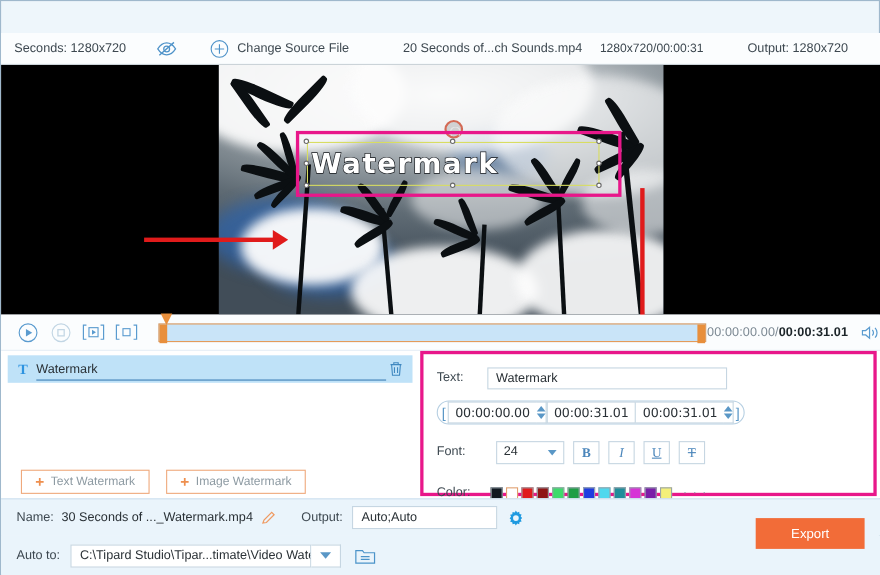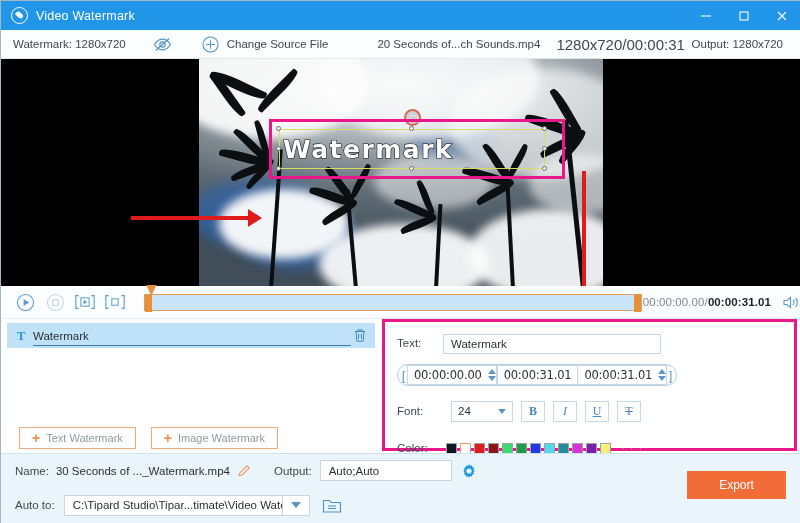--- a/index.html
+++ b/index.html
@@ -49,22 +49,22 @@
     background: #fbfdfe;
     border-bottom: 1px solid #dfe9f0;
     display: flex; align-items: center;
     color: #3f4a52;
   }
   .tb-original { margin-left: 12px; font-size: 11.5px; color: #3d4850; }
   .tb-eye { margin-left: 26px; width: 22px; height: 18px; display:flex; align-items:center; justify-content:center; }
   .tb-plus { margin-left: 28px; width: 17px; height: 17px; }
   .tb-change { margin-left: 8px; font-size: 11.5px; color: #3d4850; }
   .tb-file { margin-left: 49px; font-size: 11.5px; color: #3d4850; }
-  .tb-res  { margin-left: 16px; font-size: 15px; color: #3d4850; }
-  .tb-output { margin-left: auto; margin-right: 18px; font-size: 11.5px; color: #3d4850; }
+  .tb-res  { margin-left: 16px; font-size: 11px; color: #3d4850; }
+  .tb-output { margin-left: auto; margin-right: 30px; font-size: 11.5px; color: #3d4850; }
 
   
   .stage {
     position: absolute; left: 0; top: 58px; width: 800px; height: 227px;
     background: #000000; overflow: hidden;
   }
   .video {
     position: absolute; left: 198px; top: 0; width: 404px; height: 227px;
     overflow: hidden;
     background:
@@ -291,45 +291,23 @@
     position: absolute; left: 686px; top: 470px; width: 99px; height: 28px;
     background: #f26c38; color: #ffffff; font-size: 12px;
     display: flex; align-items: center; justify-content: center;
   }
 </style>
 </head>
 <body>
 
 <div id="app">
 
-  <div class="titlebar">
-    <div class="title-logo"></div>
-    <div class="title-text">Video Watermark</div>
-    <div class="win-btns">
-      <div class="win-btn">
-        <svg width="12" height="12" viewBox="0 0 12 12">
-            <line x1="1" y1="6" x2="11" y2="6" stroke="#e8f3fd" stroke-width="1.2"></line>
-          </svg>
-      </div>
-      <div class="win-btn">
-        <svg width="12" height="12" viewBox="0 0 12 12">
-            <rect x="2" y="2" width="8" height="8" fill="none" stroke="#e8f3fd" stroke-width="1.2"></rect>
-          </svg>
-      </div>
-      <div class="win-btn">
-        <svg width="12" height="12" viewBox="0 0 12 12">
-            <line x1="2" y1="2" x2="10" y2="10" stroke="#e8f3fd" stroke-width="1.3"></line>
-            <line x1="10" y1="2" x2="2" y2="10" stroke="#e8f3fd" stroke-width="1.3"></line>
-          </svg>
-      </div>
-    </div>
-  </div>
 
   <div class="toolbar">
-    <div class="tb-original">Watermark: 1280x720</div>
+    <div class="tb-original">Seconds: 1280x720</div>
     <div class="tb-eye">
       <svg width="19" height="15" viewBox="0 0 20 15">
         <path d="M1.5 7.5C4 3.5 7 1.8 10 1.8s6 1.7 8.5 5.7c-2.5 4-5.5 5.7-8.5 5.7S4 11.5 1.5 7.5z" fill="none" stroke="#4f93c9" stroke-width="1.2"></path>
         <circle cx="10" cy="7.5" r="2.8" fill="none" stroke="#4f93c9" stroke-width="1.2"></circle>
         <line x1="3" y1="13.5" x2="17" y2="1.2" stroke="#4f93c9" stroke-width="1.3"></line>
       </svg>
     </div>
     <div class="tb-plus">
       <svg width="17" height="17" viewBox="0 0 18 18">
         <circle cx="9" cy="9" r="8" fill="none" stroke="#4f93c9" stroke-width="1.1"></circle>

